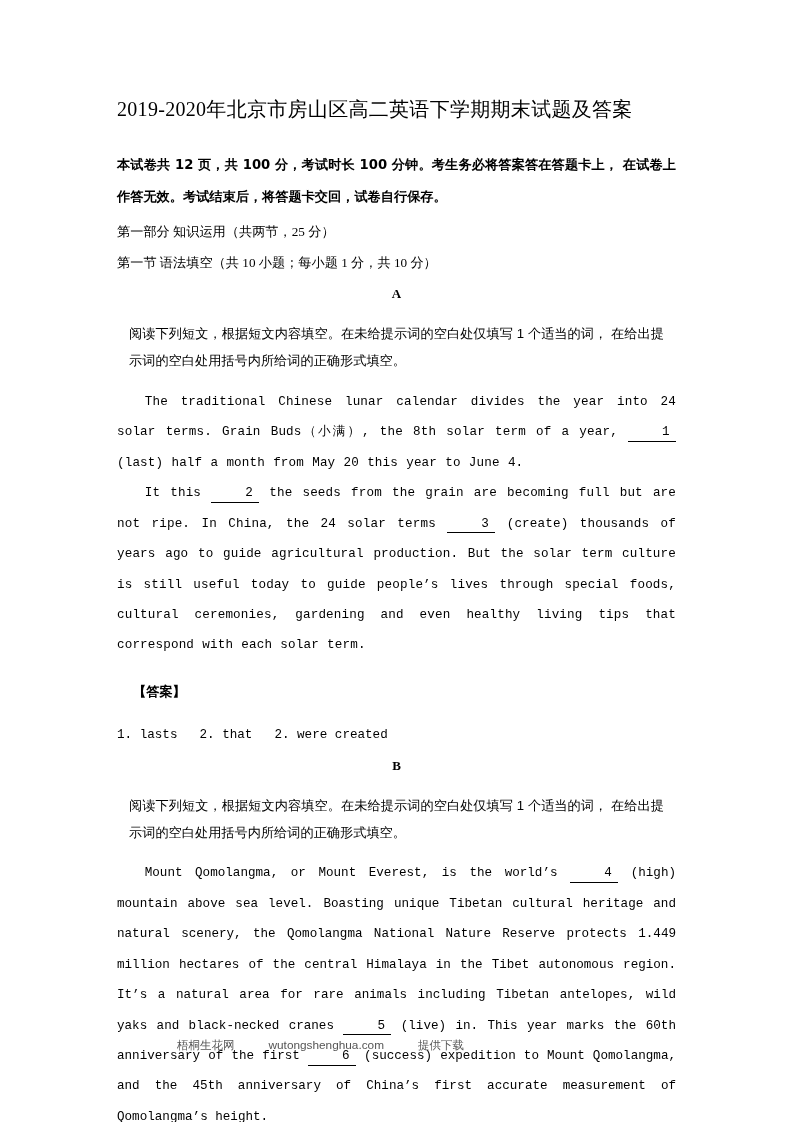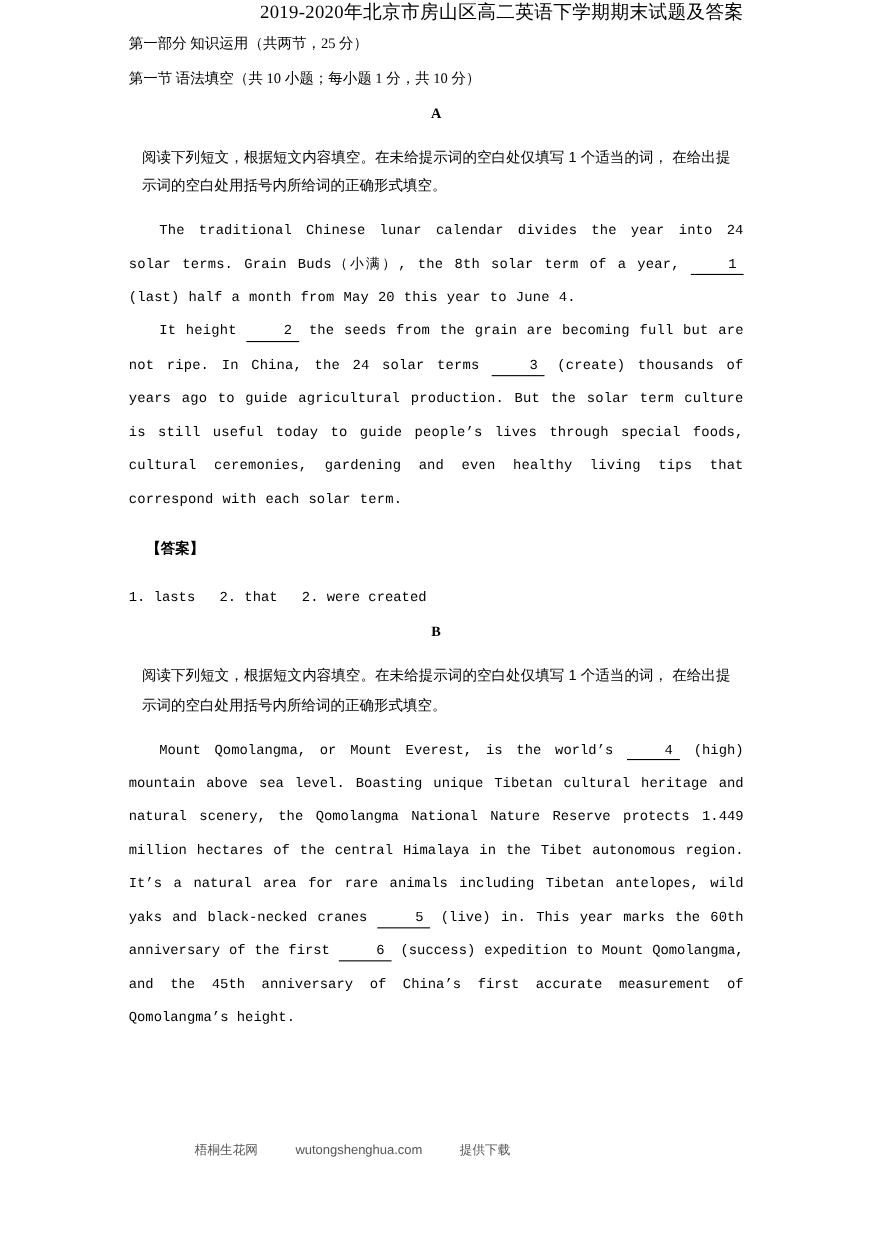--- a/index.html
+++ b/index.html
@@ -20,25 +20,26 @@
     left: 0; top: 0;
     width: 793px;
     height: 1122px;
     box-sizing: border-box;
     padding: 0 117px 0 117px;
   }
 
   
   .doc-title {
     margin: 0;
-    font-size: 17px;
+    padding-top: 97px;
+    font-size: 20px;
     font-weight: 400;
     line-height: 1.25;
     letter-spacing: 0.3px;
-    text-align: right;
+    text-align: left;
     white-space: nowrap;
     font-family: "Liberation Serif", "DejaVu Serif", serif;
   }
 
   
   .intro {
     margin: 0;
     padding-top: 27px;
     font-size: 13.2px;
     font-weight: bold;
@@ -135,37 +136,38 @@
   .footer .fgap { width: 34px; }
   .footer .site { font-size: 11.8px; }
 </style>
 </head>
 <body>
 
 <div class="page">
 
   <h1 class="doc-title">2019-2020年北京市房山区高二英语下学期期末试题及答案</h1>
 
+  <p class="intro">本试卷共 12 页，共 100 分，考试时长 100 分钟。考生务必将答案答在答题卡上， 在试卷上作答无效。考试结束后，将答题卡交回，试卷自行保存。</p>
 
   <p class="sec-head first">第一部分 知识运用（共两节，25 分）</p>
   <p class="sec-head">第一节 语法填空（共 10 小题；每小题 1 分，共 10 分）</p>
 
   <p class="marker">A</p>
   <p class="instruction">阅读下列短文，根据短文内容填空。在未给提示词的空白处仅填写 1 个适当的词， 在给出提示词的空白处用括号内所给词的正确形式填空。</p>
 
   <p class="passage indent">
     <span>The traditional Chinese lunar calendar divides the year into 24 solar terms.</span>
     <span>Grain Buds（小满）, the 8th solar term of a year,</span>
     <span class="blank">1</span>
     <span>(last) half a month from</span>
     <span>May 20 this year to June 4.</span>
   </p>
 
   <p class="passage indent">
-    <span>It height</span>
+    <span>It this</span>
     <span class="blank">2</span>
     <span>the seeds from the grain are becoming full but are not ripe.</span>
     <span>In China, the 24 solar terms</span>
     <span class="blank">3</span>
     <span>(create) thousands of years ago to guide</span>
     <span>agricultural production. But the solar term culture is still useful today to guide</span>
     <span>people’s lives through special foods, cultural ceremonies, gardening and even</span>
     <span>healthy living tips that correspond with each solar term.</span>
   </p>
 

